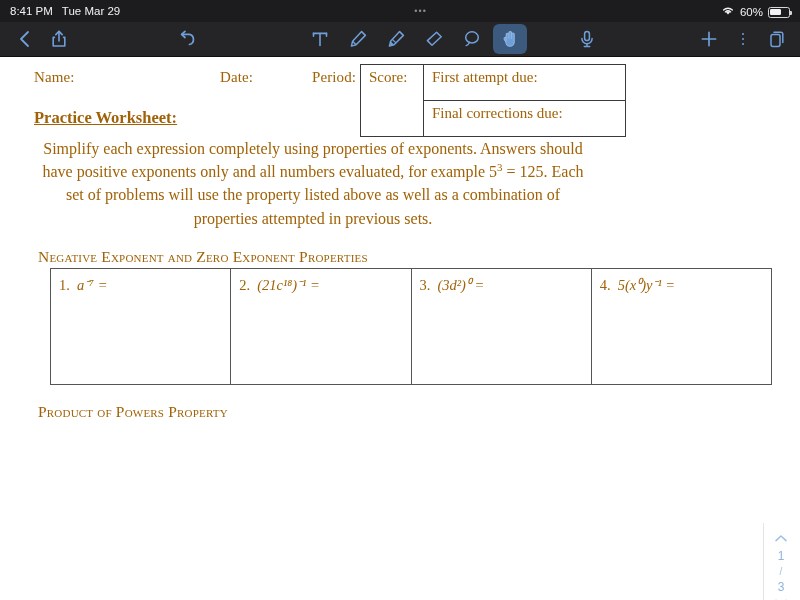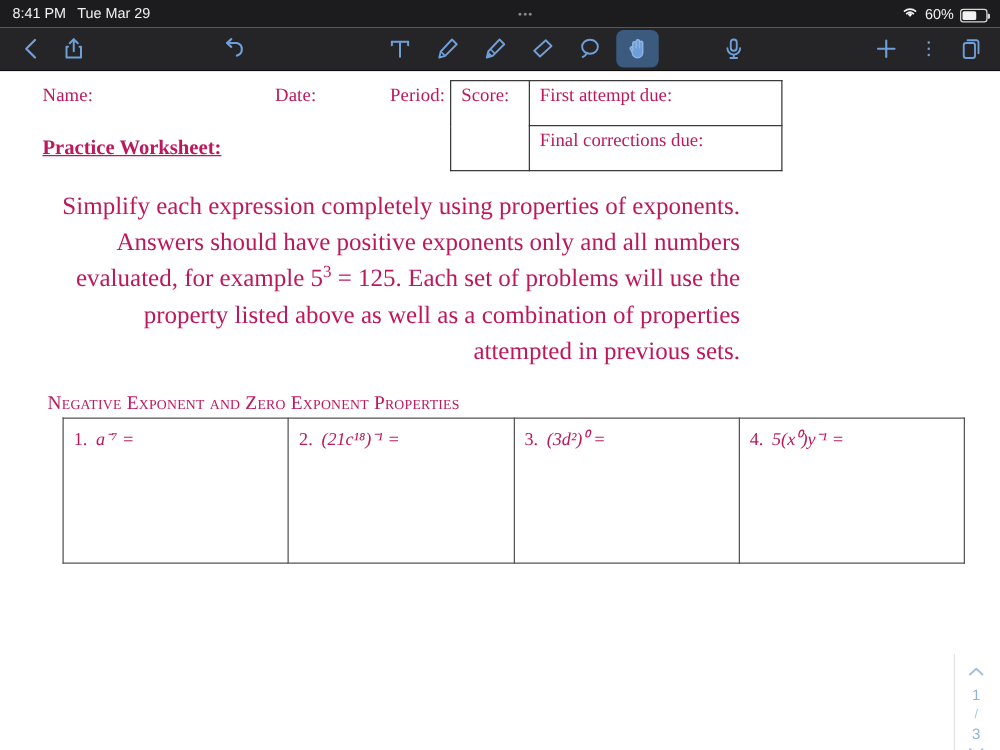--- a/index.html
+++ b/index.html
@@ -53,21 +53,21 @@
   .tb-dots span{ width:2.6px; height:2.6px; border-radius:50%; background:#6f9fd8; display:block; }
 
   
   .page{
     position:absolute; top:57px; left:0; width:800px; height:543px;
     background:#ffffff; overflow:hidden;
   }
   .doc{
     position:absolute; top:0; left:0; width:660px;
     padding:6px 34px 0 34px;
-    font-family:"Liberation Serif", serif; color:#be185d;
+    font-family:"Liberation Serif", serif; color:#a16207;
   }
 
   
   .hdr-wrap{ display:flex; align-items:flex-start; }
   .hdr-left{ width:370px; }
   .hdr-fields{
     display:flex; font-size:15px; padding-top:6px; letter-spacing:.1px;
   }
   .f-name{ width:186px; }
   .f-date{ width:92px; }
@@ -83,22 +83,22 @@
     border-collapse:collapse; margin-left:4px; margin-top:1px;
     font-size:15px;
   }
   .score-table td{
     border:1px solid #3a3a3a; padding:4px 8px; vertical-align:top;
   }
   .cell-score{ width:68px; height:72px; }
   .cell-due{ width:283px; height:36px; }
 
   .instructions{
-    margin-top:14px; font-size:20px; line-height:1.45;
-    text-align:right; padding-right:34px;
+    font-size:16px; line-height:1.45;
+    text-align:center; padding-right:34px;
   }
 
   
   .section-head{
     margin-top:18px; margin-bottom:2px; font-size:15.5px;
     font-variant:small-caps; letter-spacing:.2px; padding-left:4px;
   }
 
   
   .prob-table{
@@ -293,20 +293,21 @@
         <td>
           <span class="num">3.</span><span class="expr">(3d²)⁰ =</span>
         </td>
         <td>
           <span class="num">4.</span><span class="expr">5(x⁰)y⁻¹ =</span>
         </td>
       </tr>
     </tbody>
       </table>
 
+    <div class="section-head">Product of Powers Property</div>
 
   </div>
 
   <div class="scrub-divider"></div>
 
   <div class="scrubber">
     <span class="chev">
       <svg width="14" height="9" viewBox="0 0 14 9">
           <path d="M2 6.6 L7 2 L12 6.6" stroke="#8fb4dd" stroke-width="1.5" fill="none" stroke-linecap="round" stroke-linejoin="round"></path>
         </svg>

